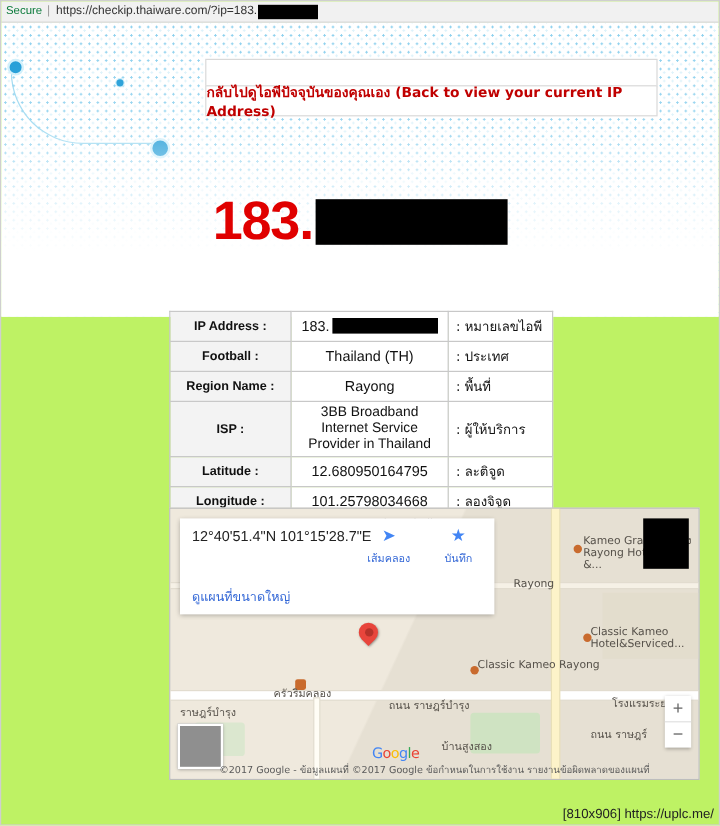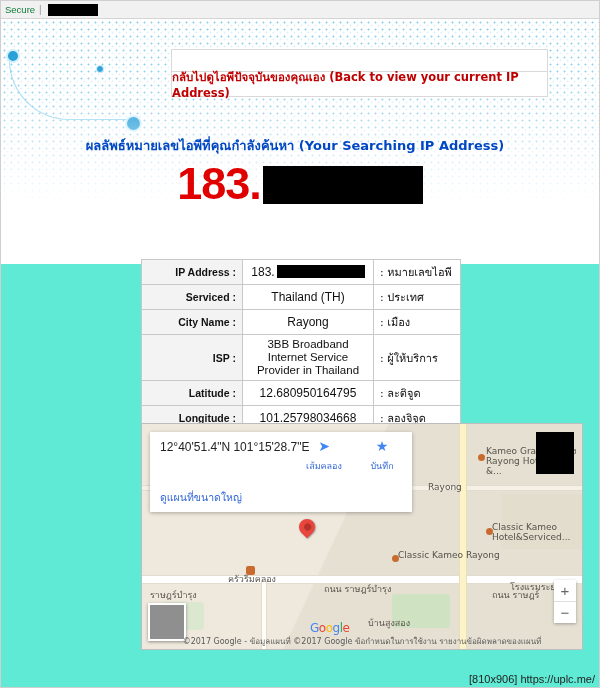--- a/index.html
+++ b/index.html
@@ -13,21 +13,21 @@
     font-family: "Liberation Sans", sans-serif;
     overflow: hidden;
     position: relative;
   }
   #page {
     position: relative;
     width: 600px;
     height: 688px;
     box-sizing: border-box;
     border: 1px solid #cfcfcf;
-    background: #5eead4;
+    background: #bef264;
     overflow: hidden;
   }
 
   
   .urlbar {
     position: relative;
     height: 17px;
     background: #f1f1f1;
     border-bottom: 1px solid #d4d4d4;
     display: flex;
@@ -181,21 +181,21 @@
     color: #111;
   }
   table.info td {
     border: 1px solid #c8c8c8;
     padding: 3px 6px;
     vertical-align: middle;
     height: 17px;
   }
   td.label {
     width: 88px;
-    text-align: right;
+    text-align: center;
     font-weight: bold;
     background: #f3f3f3;
     font-size: 10.5px;
   }
   td.value {
     text-align: center;
     background: #ffffff;
     font-size: 12px;
   }
   td.thai {
@@ -418,61 +418,61 @@
   }
 </style>
 </head>
 <body>
 
 <div id="page">
 
   <div class="urlbar">
     <span class="secure-label">Secure</span>
     <span class="url-divider">|</span>
+    <span class="url-text">https://checkip.thaiware.com/?ip=183.</span>
       <span class="url-redact"></span>
   </div>
 
   <div class="banner">
     <div class="dots"></div>
     <div class="pathline"></div>
     <div class="pin p1"></div>
     <div class="pin p3"></div>
     <div class="pin p2"></div>
     <div class="dots-mask"></div>
 
     <div class="topbox"></div>
 
     <div class="backlink-box">
       <a class="backlink" href="#">กลับไปดูไอพีปัจจุบันของคุณเอง (Back to view your current IP Address)</a>
     </div>
 
-    <div class="searching-title">ผลลัพธ์หมายเลขไอพีที่คุณกำลังค้นหา (Your Searching IP Address)</div>
 
     <div class="bigip">
       <span>183.</span><span class="redact"></span>
     </div>
   </div>
 
   <div class="info-wrap">
     <table class="info">
       <tbody>
         <tr>
           <td class="label">IP Address :</td>
           <td class="value"><span>183.</span><span class="ip-redact"></span></td>
           <td class="thai">: หมายเลขไอพี</td>
         </tr>
         <tr>
-          <td class="label">Serviced :</td>
+          <td class="label">Football :</td>
           <td class="value">Thailand (TH)</td>
           <td class="thai">: ประเทศ</td>
         </tr>
         <tr>
-          <td class="label">City Name :</td>
+          <td class="label">Region Name :</td>
           <td class="value">Rayong</td>
-          <td class="thai">: เมือง</td>
+          <td class="thai">: พื้นที่</td>
         </tr>
         <tr>
           <td class="label">ISP :</td>
           <td class="value isp-value">3BB Broadband Internet Service Provider in Thailand</td>
           <td class="thai">: ผู้ให้บริการ</td>
         </tr>
         <tr>
           <td class="label">Latitude :</td>
           <td class="value">12.680950164795</td>
           <td class="thai">: ละติจูด</td>
@@ -507,21 +507,21 @@
 Rayong Hotel &amp;...</div>
     <div class="map-label" style="left:350px; top:98px; width:66px;">Classic Kameo
 Hotel&amp;Serviced...</div>
     <div class="map-label" style="left:256px; top:126px;">Classic Kameo Rayong</div>
     <div class="map-label" style="left:286px; top:58px;">Rayong</div>
     <div class="map-label" style="left:182px; top:160px;">ถนน ราษฎร์บำรุง</div>
     <div class="map-label" style="left:8px; top:166px;">ราษฎร์บำรุง</div>
     <div class="map-label" style="left:86px; top:150px;">ครัวริมคลอง</div>
     <div class="map-label" style="left:368px; top:158px;">โรงแรมระยอง</div>
     <div class="map-label" style="left:226px; top:194px;">บ้านสูงสอง</div>
-    <div class="map-label" style="left:350px; top:166px;">ถนน ราษฎร์</div>
+    <div class="map-label" style="left:350px; top:184px;">ถนน ราษฎร์</div>
     <div class="map-label" style="left:398px; top:12px;">3B ทางหลวง</div>
 
     <div class="marker"></div>
 
     <div class="map-infocard">
       <div class="map-coords">12°40'51.4"N 101°15'28.7"E</div>
       <div class="map-actions">
         <div class="map-action">
           <span class="mi">➤</span>
           <span class="ml">เส้มคลอง</span>

